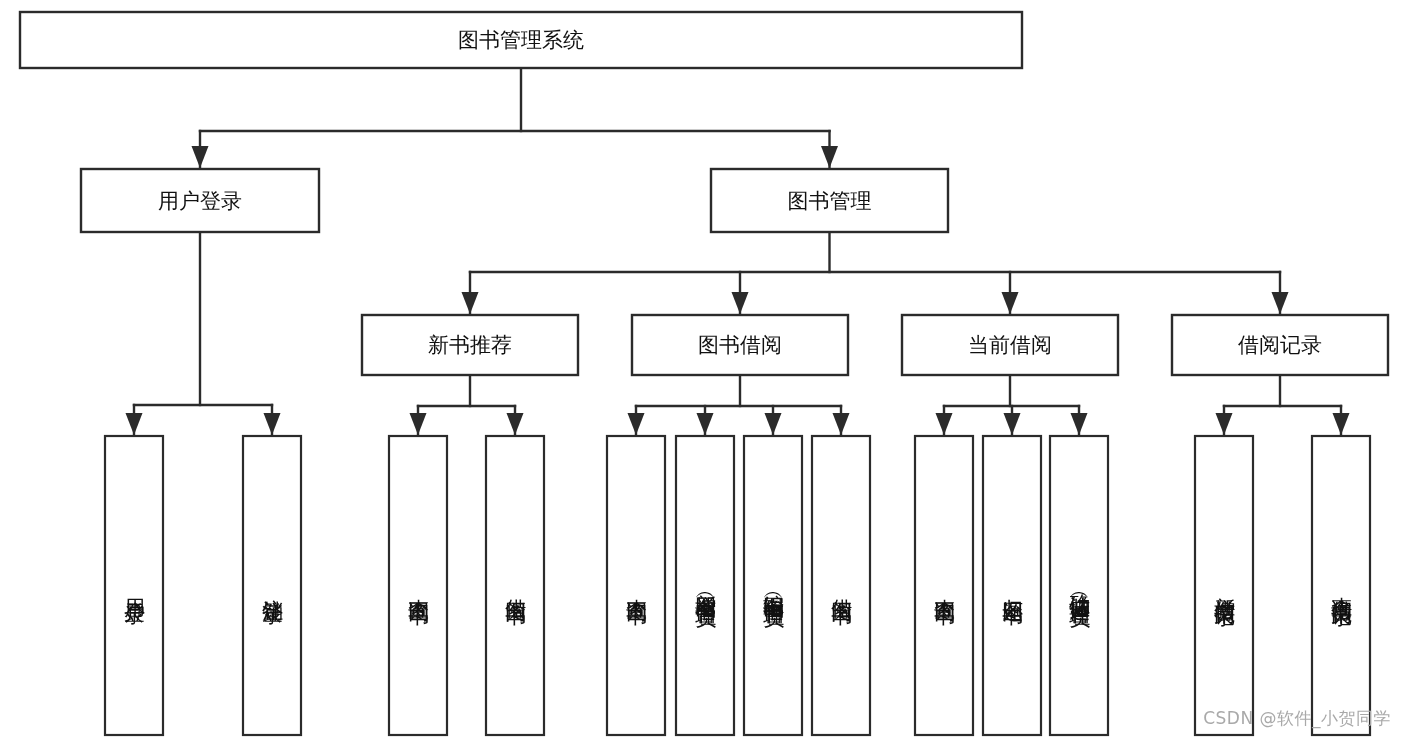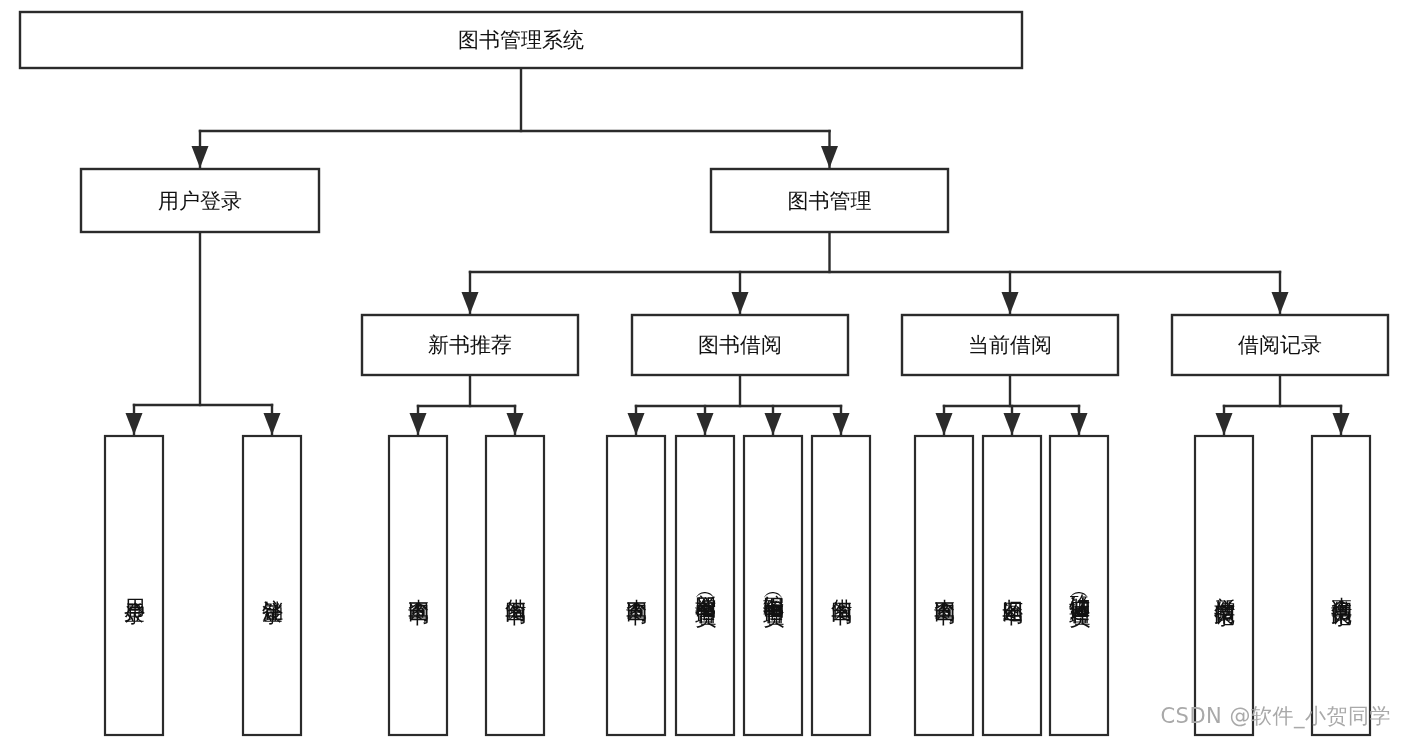--- a/index.html
+++ b/index.html
@@ -69,21 +69,21 @@
     letter-spacing: 2px;
     color: #111111;
     white-space: nowrap;
     text-align: center;
   }
   .watermark {
     position: absolute;
     right: 14px;
     bottom: 6px;
     font-family: "DejaVu Sans", "Liberation Sans", sans-serif;
-    font-size: 21px;
+    font-size: 17px;
     color: #a9a9a9;
     letter-spacing: 0.5px;
     white-space: nowrap;
   }
 </style>
 </head>
 <body>
 
 <div id="diagram-root">
 

